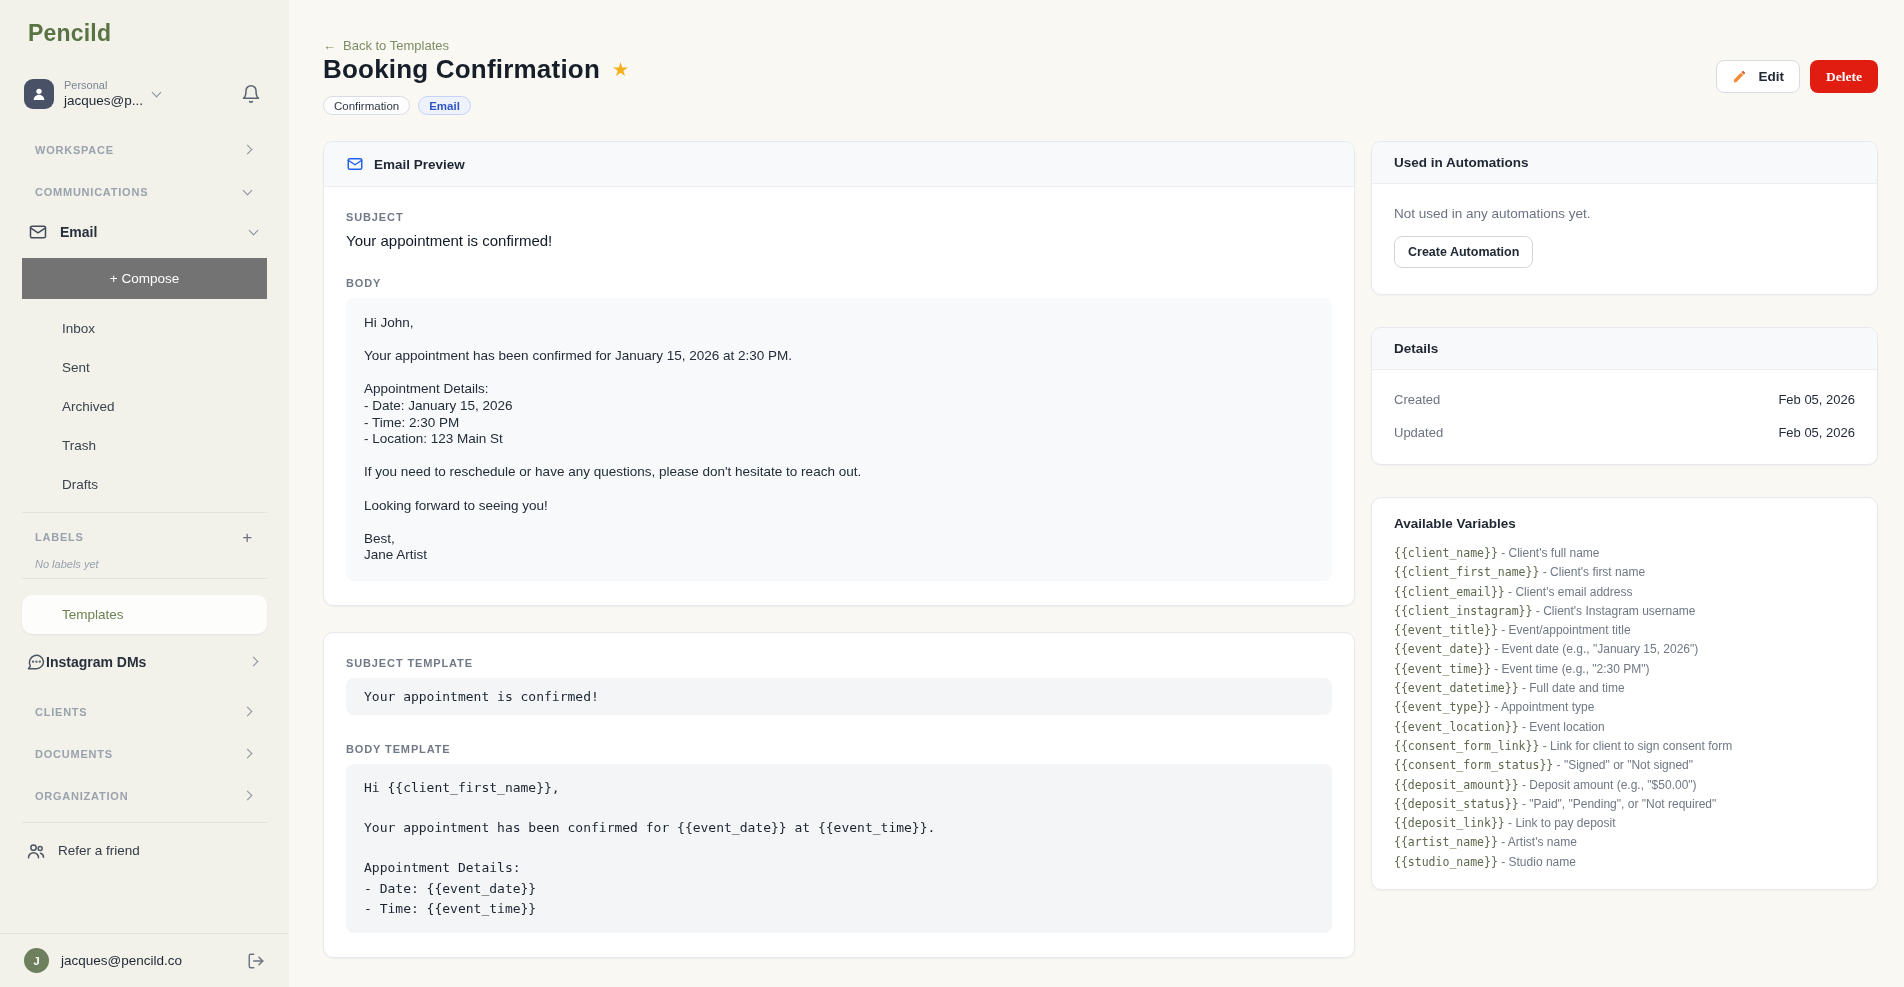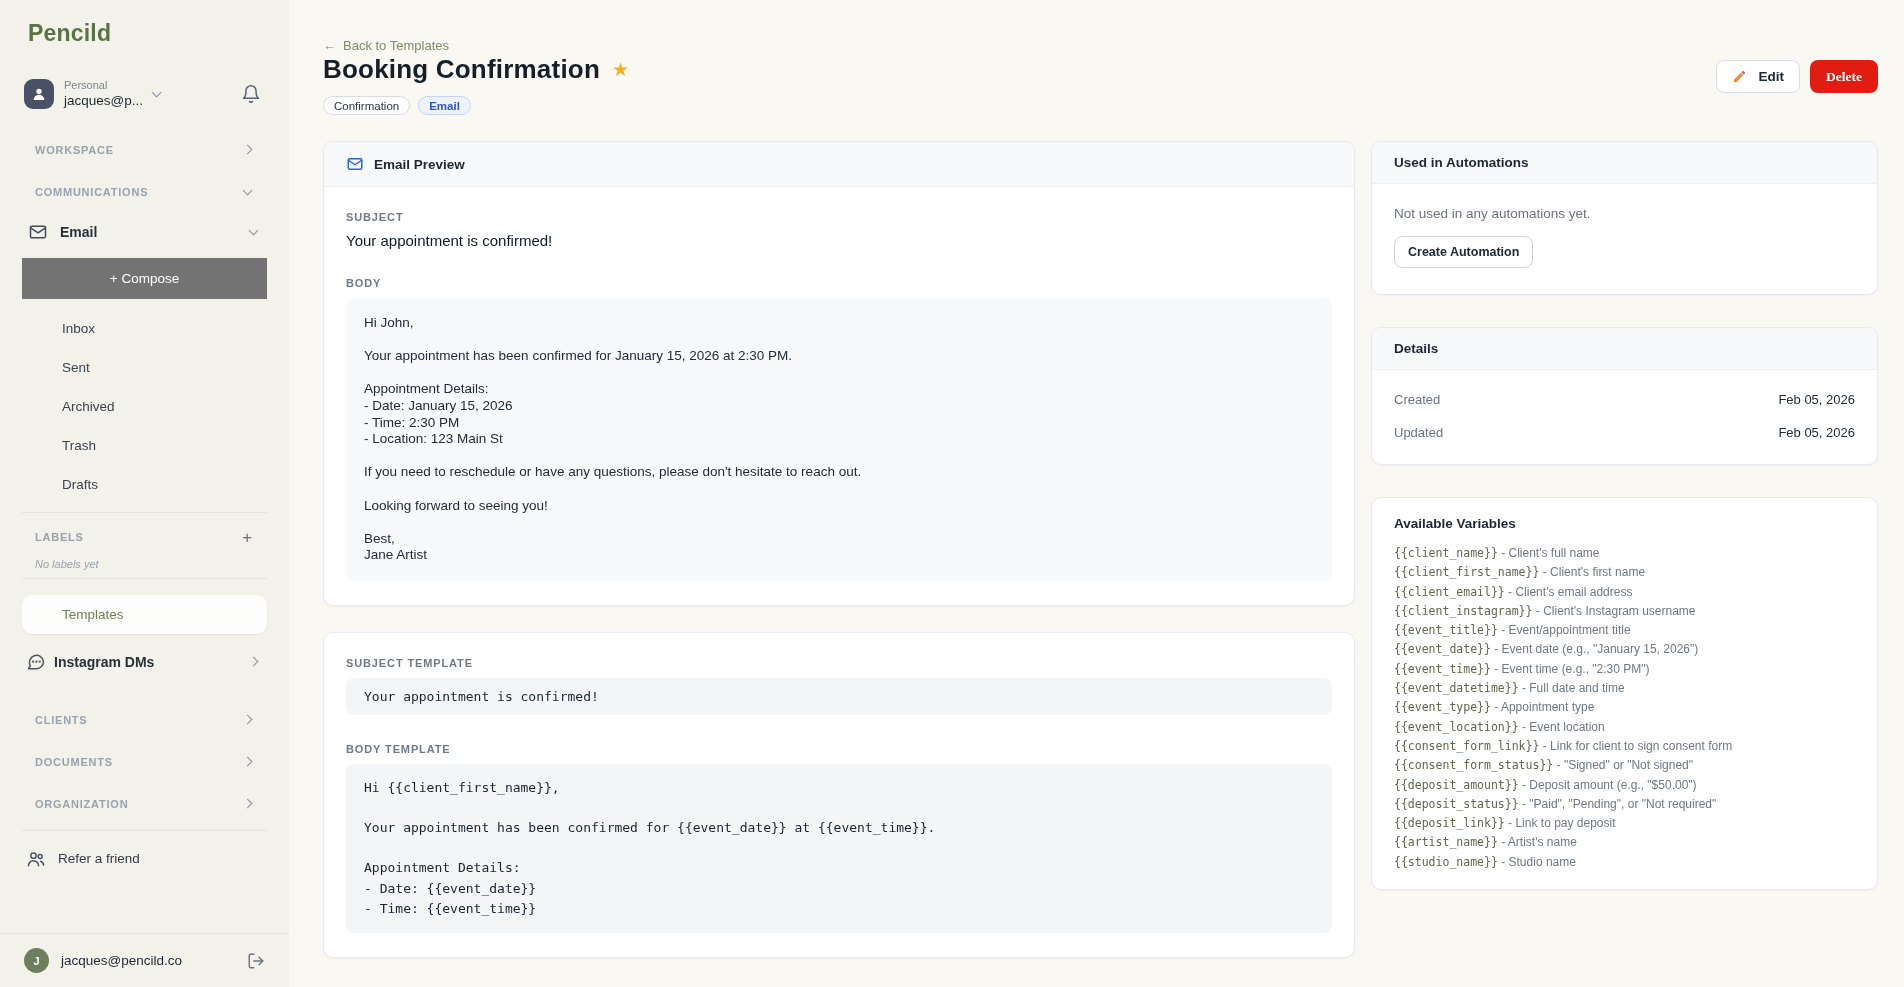--- a/index.html
+++ b/index.html
@@ -26,21 +26,21 @@
   .email-row .mail-ic { width:20px; height:20px; color:#414b59; }
   .email-row .lbl { font-size:14px; font-weight:700; color:#28303c; flex:1; }
   .compose-btn { margin:16px 22px 0 22px; height:41px; background:#737373; border-radius:0; color:#fff; font-size:13.5px; display:flex; align-items:center; justify-content:center; cursor:pointer; }
   .folders { margin-top:10px; }
   .folder { padding:12px 0 12px 62px; font-size:13.5px; color:#3b434e; cursor:pointer; }
   .divider { height:1px; background:#e4e3db; margin:8px 22px 0 22px; }
   .labels-row { display:flex; align-items:center; justify-content:space-between; margin:16px 36px 0 35px; color:#9aa2ad; font-size:11px; font-weight:700; letter-spacing:.07em; }
   .plus { font-size:17px; font-weight:400; color:#6b7280; cursor:pointer; line-height:1; }
   .no-labels { margin:12px 0 0 35px; font-size:11px; font-style:italic; color:#9aa2ad; }
   .templates-item { margin:16px 22px 0 22px; background:#fdfdfb; border-radius:10px; padding:12px 0 12px 40px; font-size:13.5px; color:#6d8253; cursor:pointer; box-shadow:0 1px 2px rgba(20,24,30,.06); }
-  .insta-row { margin:18px 32px 12px 26px; display:flex; align-items:center; gap:8px; cursor:pointer; }
+  .insta-row { margin:18px 32px 4px 26px; display:flex; align-items:center; gap:0; cursor:pointer; }
   .insta-row .chat-ic { width:20px; height:20px; color:#4b5563; }
   .insta-row .lbl { font-size:14px; font-weight:700; color:#28303c; flex:1; }
   .refer-row { margin:18px 32px 0 26px; display:flex; align-items:center; gap:12px; cursor:pointer; }
   .refer-row svg { width:20px; height:20px; color:#4b5563; }
   .refer-row .lbl { font-size:13.5px; color:#333b46; }
   .side-spacer { flex:1; }
   .user-row { border-top:1px solid #e4e3db; margin-top:14px; padding:14px 24px; display:flex; align-items:center; gap:12px; }
   .avatar-circle { width:25px; height:25px; border-radius:50%; background:#6d7f5c; color:#fff; font-size:11px; font-weight:700; display:flex; align-items:center; justify-content:center; flex:none; }
   .user-email { font-size:13.5px; color:#1f2733; flex:1; }
   .logout-ic { width:18px; height:18px; color:#6b7280; cursor:pointer; }

